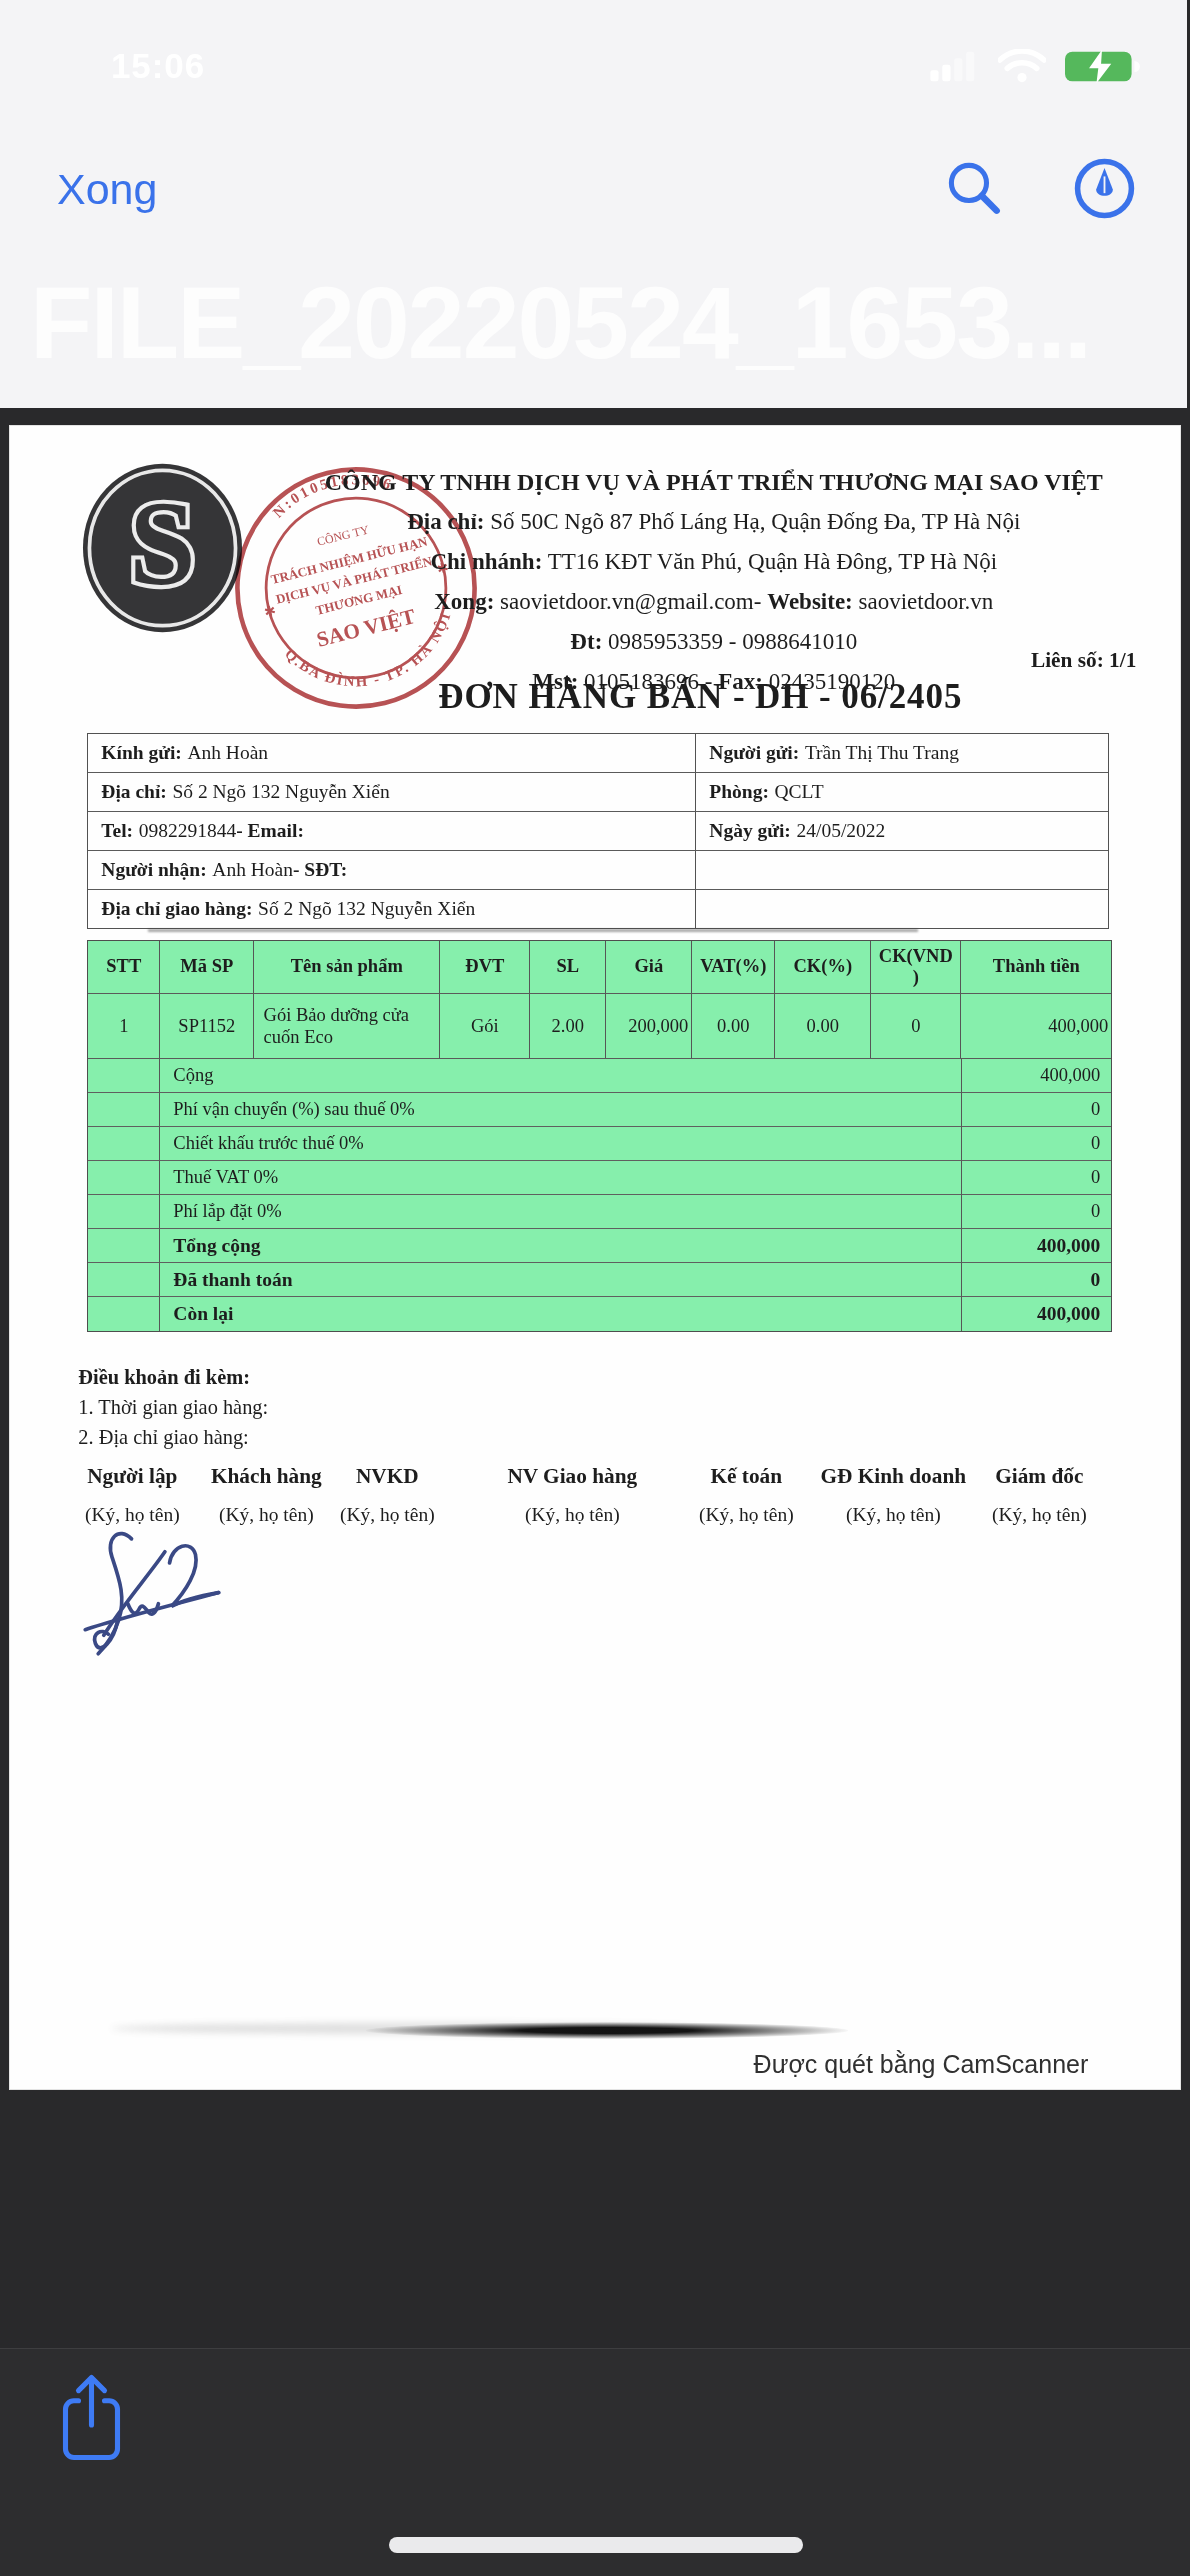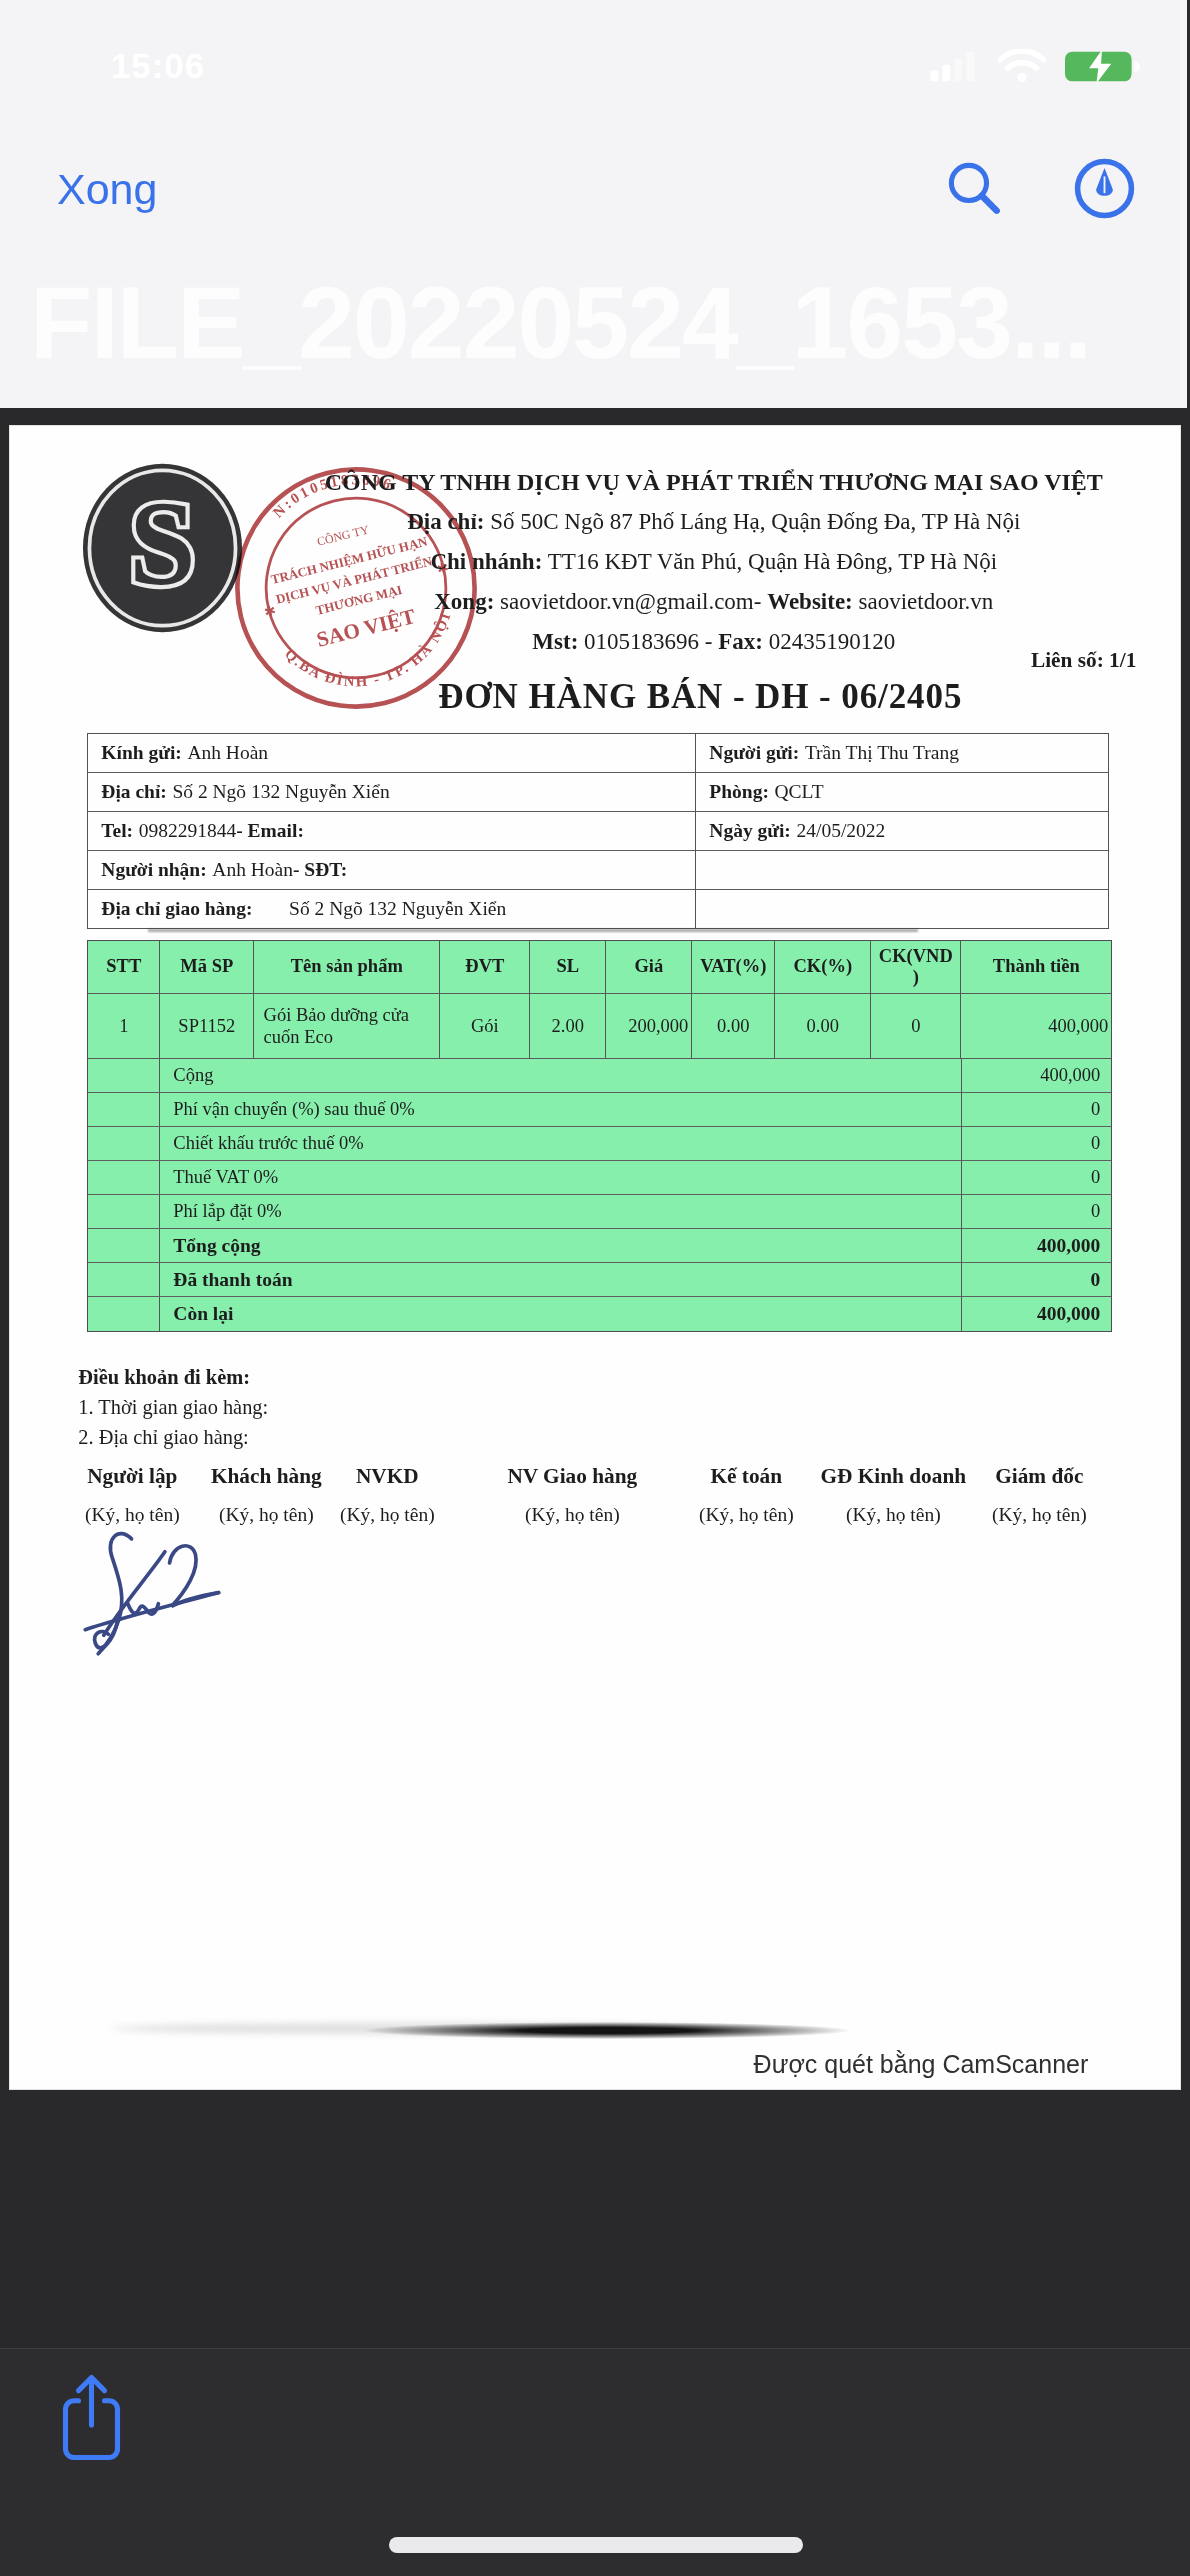--- a/index.html
+++ b/index.html
@@ -33,21 +33,21 @@
   .co-name{font-weight:700;font-size:24px;}
   .co-head b{font-weight:700;}
   .lien-so{position:absolute;right:45px;top:223px;font-size:21.3px;font-weight:600;}
   .doc-title{position:absolute;left:210px;right:0;top:252px;text-align:center;font-size:35px;font-weight:700;letter-spacing:0.9px;}
   
   .itable{position:absolute;left:78px;top:308px;width:1020px;border:0.9px solid #525252;}
   .irow{display:grid;grid-template-columns:608px 1fr;height:38px;border-bottom:0.9px solid #5a5a5a;}
   .irow:last-child{border-bottom:none;}
   .icell{display:flex;align-items:center;padding:0 13px;font-size:19.5px;white-space:nowrap;overflow:hidden;}
   .icell.l{border-right:0.9px solid #525252;}
-  .irow:last-child .icell.l{border-right:0.9px solid #525252;gap:31px;}
+  .irow:last-child .icell.l{border-right:0.9px solid #525252;}
   .icell b{font-weight:700;margin-right:5.6px;}
   
   .ptable{position:absolute;left:78px;top:515px;width:1023px;border:0.9px solid #4e4e4e;background:#86efac;}
   .prow{display:grid;grid-template-columns:72px 94px 186px 90px 76px 86px 83px 96px 90px 1fr;}
   .prow .c{border-right:0.9px solid #565656;border-bottom:0.9px solid #5a5a5a;display:flex;align-items:center;justify-content:center;text-align:center;font-size:18.5px;padding:1.9px 5.6px;box-sizing:border-box;}
   .prow .c:last-child{border-right:none;}
   .phead .c{font-weight:700;height:53px;line-height:1.15;overflow-wrap:anywhere;}
   .pitem .c{height:65px;}
   .pitem .name{justify-content:flex-start;text-align:left;padding-left:9.3px;line-height:1.2;}
   .pitem .num-r{justify-content:flex-end;padding-right:3px;}
@@ -162,20 +162,21 @@
         <text x="232" y="143" font-size="15">✱</text>
       </g>
     </svg>
   </div>
 
   <div class="co-head">
     <div class="co-name">CÔNG TY TNHH DỊCH VỤ VÀ PHÁT TRIỂN THƯƠNG MẠI SAO VIỆT</div>
     <div><b>Địa chỉ:</b><span> Số 50C Ngõ 87 Phố Láng Hạ, Quận Đống Đa, TP Hà Nội</span></div>
     <div><b>Chi nhánh:</b><span> TT16 KĐT Văn Phú, Quận Hà Đông, TP Hà Nội</span></div>
     <div><b>Xong:</b><span> saovietdoor.vn@gmail.com- </span><b>Website:</b><span> saovietdoor.vn</span></div>
+    <div><b>Đt:</b><span> 0985953359 - 0988641010</span></div>
     <div><b>Mst:</b><span> 0105183696 - </span><b>Fax:</b><span> 02435190120</span></div>
   </div>
 
   <div class="lien-so">Liên số: 1/1</div>
   <div class="doc-title">ĐƠN HÀNG BÁN - DH - 06/2405</div>
 
   <div class="itable">
     <div class="irow">
       <div class="icell l">
           <b>Kính gửi:</b>

